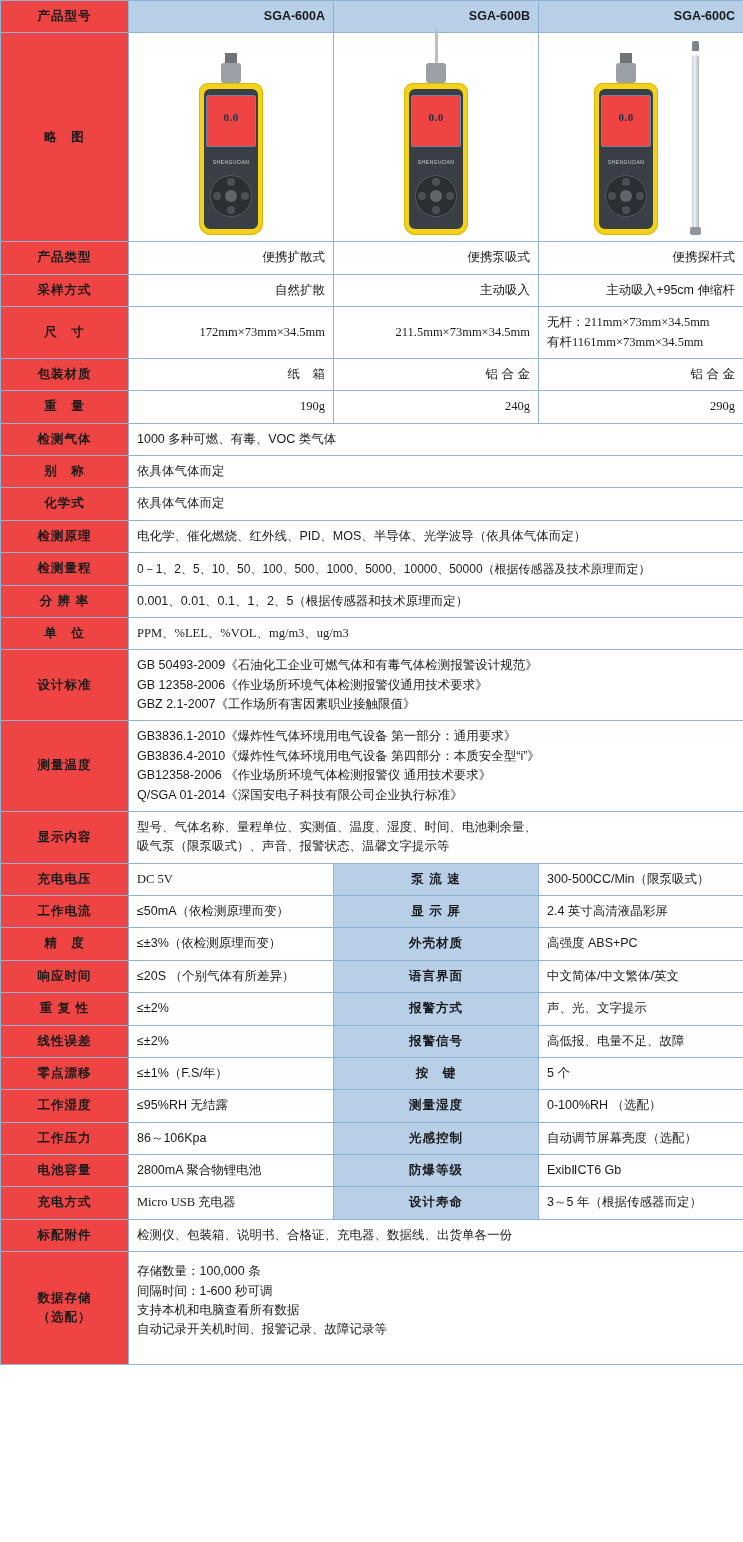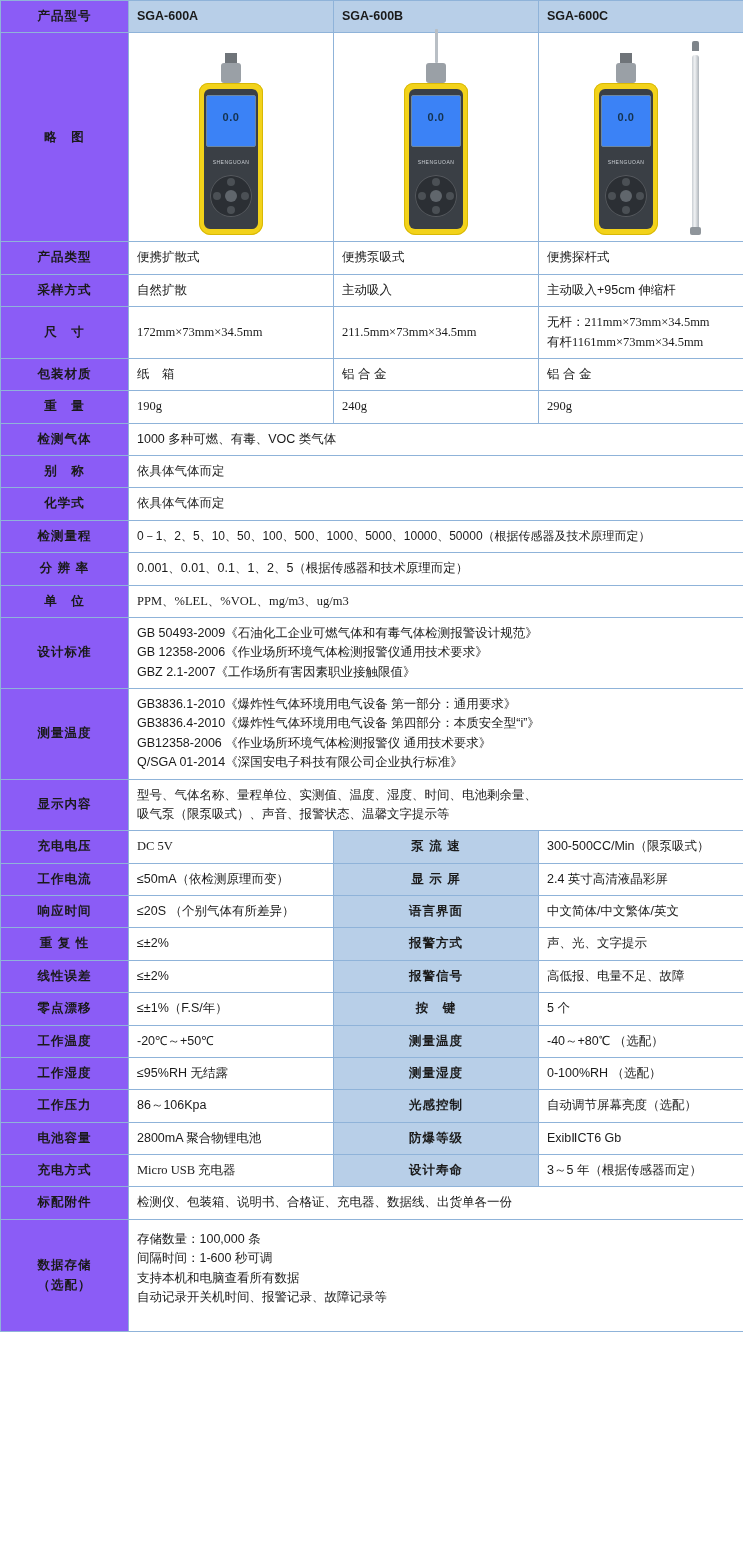--- a/index.html
+++ b/index.html
@@ -16,37 +16,37 @@
   }
   table.spec td {
     border: 1px solid #8fb3d9;
     padding: 6px 8px;
     font-size: 12.5px;
     color: #1a1a1a;
     vertical-align: middle;
     line-height: 1.55;
   }
   td.label {
-    background: #8b5cf6;
+    background: #ef4444;
     text-align: center;
     font-weight: bold;
     color: #11243a;
     letter-spacing: 1px;
     font-size: 13px;
     width: 128px;
   }
   td.hdr {
     background: #b8cfe8;
-    text-align: left;
+    text-align: right;
     font-weight: bold;
     color: #11243a;
     font-size: 13px;
   }
   td.val { background: #ffffff; }
-  td.val.center { text-align: left; }
+  td.val.center { text-align: right; }
   td.val.mono { font-family: "Liberation Serif", serif; }
   .imgcell { background: #ffffff; text-align: center; padding: 4px 0; height: 202px; }
   .sub-label {
     background: #b8cfe8;
     text-align: center;
     font-weight: bold;
     color: #11243a;
     letter-spacing: 1px;
     font-size: 13px;
   }
@@ -73,27 +73,28 @@
   .inner {
     position: absolute;
     left: 5px; right: 5px; top: 6px; bottom: 6px;
     background: #3a3f45;
     border-radius: 6px;
   }
   .screen {
     position: absolute;
     left: 7px; right: 7px; top: 12px;
     height: 52px;
-    background: #3b82f6;
+    background: #ef4444;
     border: 1px solid #6d87a0;
     border-radius: 2px;
     color: #14324e;
     font-size: 7px;
     text-align: center;
     padding-top: 3px;
+    font-family: Liberation Serif, serif;
   }
   .screen .big { font-size: 11px; font-weight: bold; margin-top: 10px; letter-spacing: .5px; }
   .brand {
     position: absolute;
     left: 0; right: 0; top: 76px;
     text-align: center;
     font-size: 5px;
     color: #c9ced3;
     letter-spacing: .5px;
   }
@@ -303,20 +304,24 @@
     <tr>
       <td class="label">别　称</td>
       <td class="val" colspan="3">依具体气体而定</td>
     </tr>
 
     <tr>
       <td class="label">化学式</td>
       <td class="val" colspan="3">依具体气体而定</td>
     </tr>
 
+    <tr>
+      <td class="label">检测原理</td>
+      <td class="val" colspan="3">电化学、催化燃烧、红外线、PID、MOS、半导体、光学波导（依具体气体而定）</td>
+    </tr>
 
     <tr>
       <td class="label">检测量程</td>
       <td class="val nowrap" colspan="3" style="font-size:12px">0－1、2、5、10、50、100、500、1000、5000、10000、50000（根据传感器及技术原理而定）</td>
     </tr>
 
     <tr>
       <td class="label">分 辨 率</td>
       <td class="val" colspan="3">0.001、0.01、0.1、1、2、5（根据传感器和技术原理而定）</td>
     </tr>
@@ -360,20 +365,26 @@
       <td class="val">300-500CC/Min（限泵吸式）</td>
     </tr>
 
     <tr>
       <td class="label">工作电流</td>
       <td class="val">≤50mA（依检测原理而变）</td>
       <td class="sub-label">显 示 屏</td>
       <td class="val">2.4 英寸高清液晶彩屏</td>
     </tr>
 
+    <tr>
+      <td class="label">精　度</td>
+      <td class="val">≤±3%（依检测原理而变）</td>
+      <td class="sub-label">外壳材质</td>
+      <td class="val">高强度 ABS+PC</td>
+    </tr>
 
     <tr>
       <td class="label">响应时间</td>
       <td class="val">≤20S （个别气体有所差异）</td>
       <td class="sub-label">语言界面</td>
       <td class="val">中文简体/中文繁体/英文</td>
     </tr>
 
     <tr>
       <td class="label">重 复 性</td>
@@ -389,26 +400,20 @@
       <td class="val">高低报、电量不足、故障</td>
     </tr>
 
     <tr>
       <td class="label">零点漂移</td>
       <td class="val">≤±1%（F.S/年）</td>
       <td class="sub-label">按　键</td>
       <td class="val">5 个</td>
     </tr>
 
-    <tr>
-      <td class="label">工作温度</td>
-      <td class="val">-20℃～+50℃</td>
-      <td class="sub-label">测量温度</td>
-      <td class="val">-40～+80℃ （选配）</td>
-    </tr>
 
     <tr>
       <td class="label">工作湿度</td>
       <td class="val">≤95%RH 无结露</td>
       <td class="sub-label">测量湿度</td>
       <td class="val">0-100%RH （选配）</td>
     </tr>
 
     <tr>
       <td class="label">工作压力</td>

